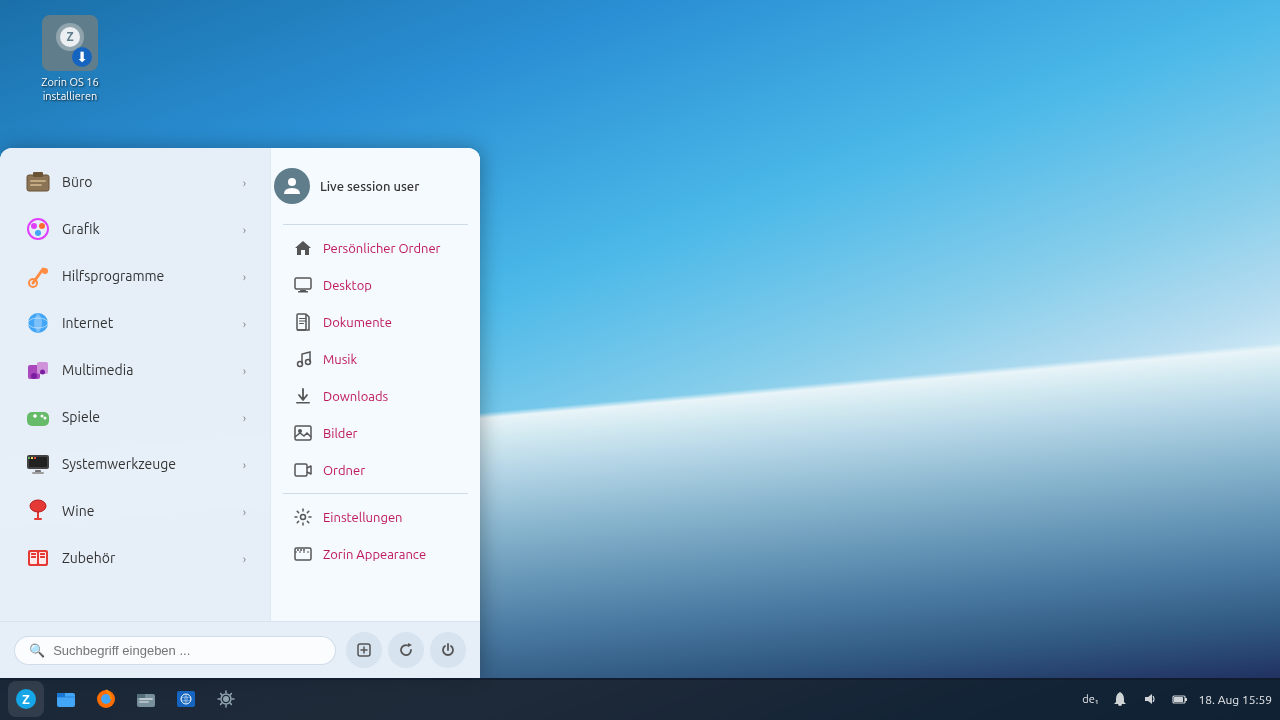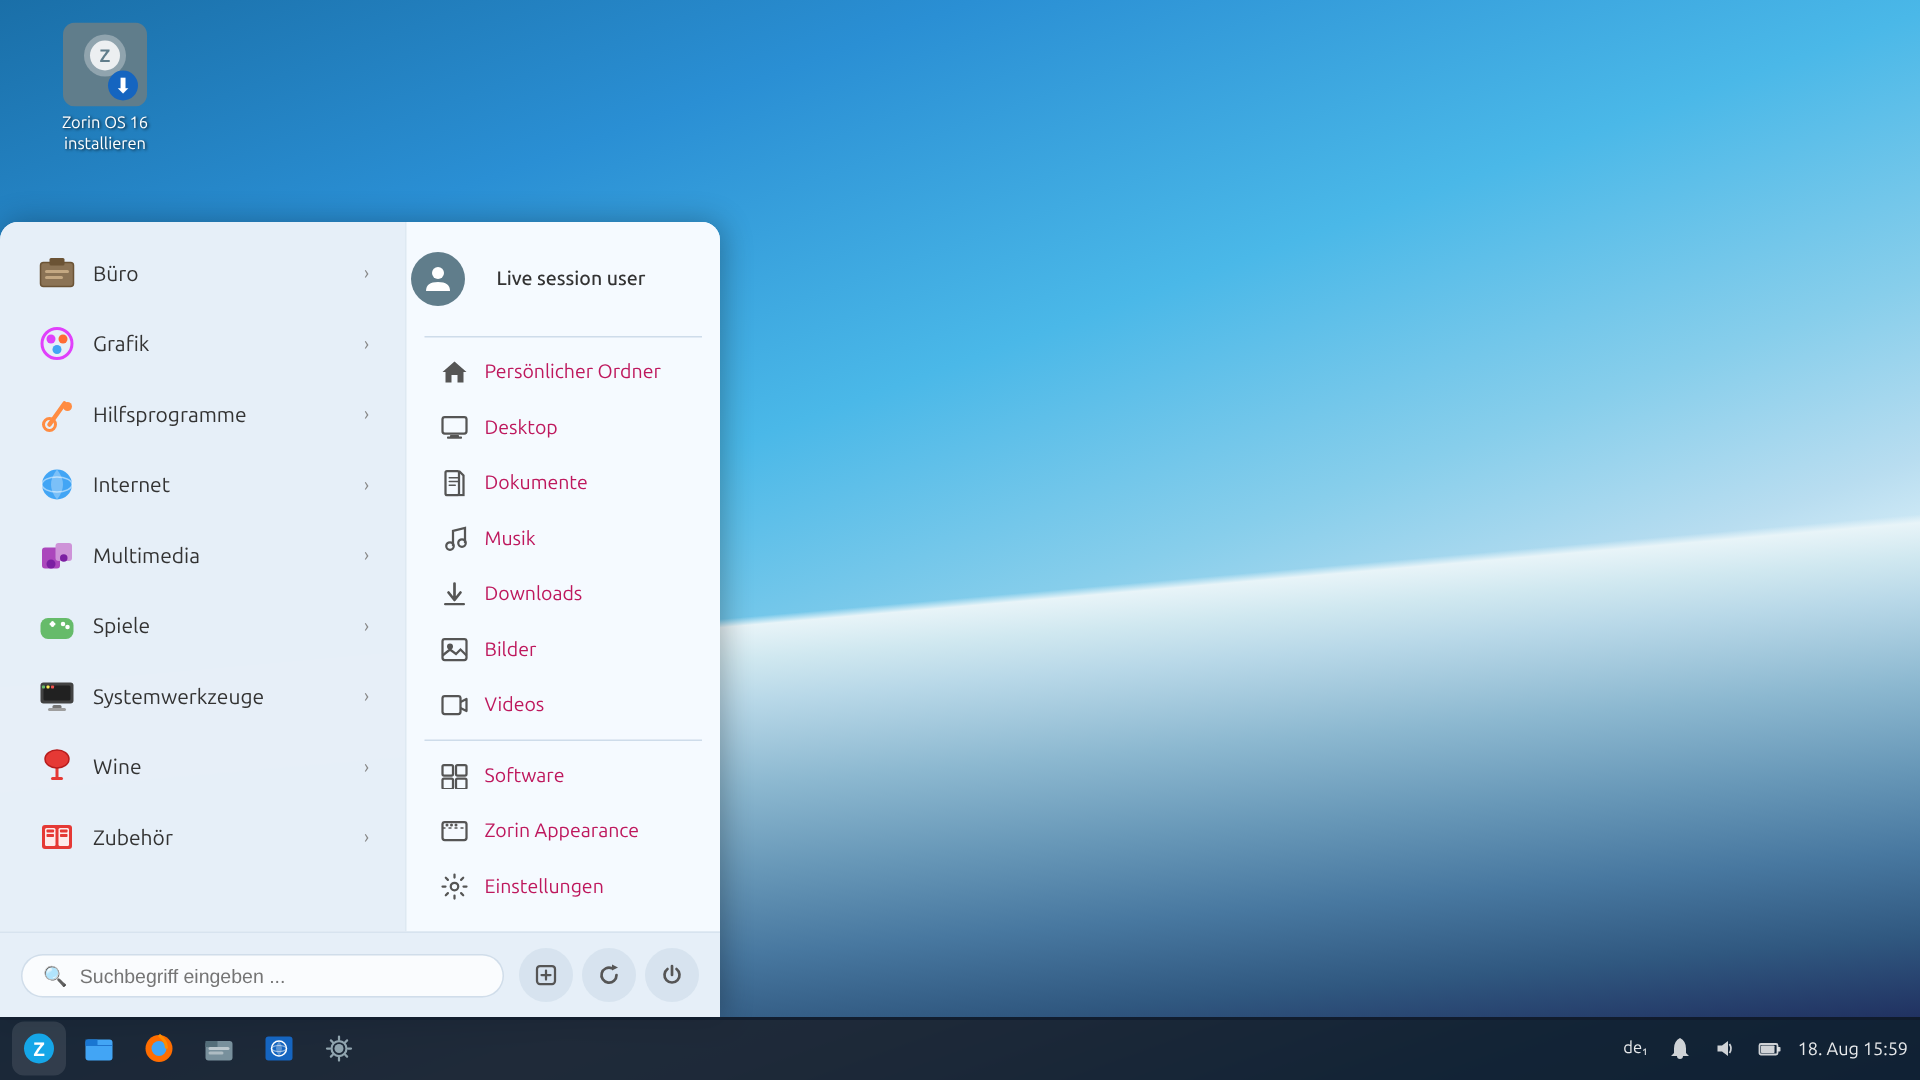--- a/index.html
+++ b/index.html
@@ -127,21 +127,21 @@
       background: rgba(245, 250, 255, 0.98);
       padding: 10px 0;
       overflow-y: auto;
       border-left: 1px solid rgba(200, 215, 230, 0.5);
     }
 
     .user-section {
       padding: 10px 3px 15px;
       display: flex;
       align-items: center;
-      gap: 21px;
+      gap: 10px;
     }
 
     .user-avatar {
       width: 36px;
       height: 36px;
       border-radius: 50%;
       background: #607d8b;
       display: flex;
       align-items: center;
       justify-content: center;
@@ -530,58 +530,47 @@
           <span class="place-label">Bilder</span>
         </div>
 
         <div class="place-item">
           <div class="place-icon">
             <svg width="18" height="18" viewBox="0 0 18 18">
               <rect x="1" y="3" width="12" height="12" rx="1.5" fill="none" stroke="#555" stroke-width="1.5"></rect>
               <path d="M13 7 L17 5 L17 13 L13 11" fill="none" stroke="#555" stroke-width="1.5" stroke-linejoin="round"></path>
             </svg>
           </div>
-          <span class="place-label">Videos</span>
+          <span class="place-label">Ordner</span>
         </div>
 
         <div class="menu-separator"></div>
 
-        <div class="place-item">
-          <div class="place-icon">
-            <svg width="18" height="18" viewBox="0 0 18 18">
-              <rect x="1" y="2" width="7" height="7" rx="1" fill="none" stroke="#555" stroke-width="1.5"></rect>
-              <rect x="10" y="2" width="7" height="7" rx="1" fill="none" stroke="#555" stroke-width="1.5"></rect>
-              <rect x="1" y="11" width="7" height="7" rx="1" fill="none" stroke="#555" stroke-width="1.5"></rect>
-              <rect x="10" y="11" width="7" height="7" rx="1" fill="none" stroke="#555" stroke-width="1.5"></rect>
-            </svg>
-          </div>
-          <span class="place-label">Software</span>
+
+        <div class="place-item">
+          <div class="place-icon">
+            <svg width="18" height="18" viewBox="0 0 18 18">
+              <circle cx="9" cy="9" r="2.5" fill="none" stroke="#555" stroke-width="1.5"></circle>
+              <path d="M9 1 L9 3 M9 15 L9 17 M1 9 L3 9 M15 9 L17 9 M3.2 3.2 L4.6 4.6 M13.4 13.4 L14.8 14.8 M14.8 3.2 L13.4 4.6 M4.6 13.4 L3.2 14.8" stroke="#555" stroke-width="1.5" stroke-linecap="round"></path>
+            </svg>
+          </div>
+          <span class="place-label">Einstellungen</span>
         </div>
 
         <div class="place-item">
           <div class="place-icon">
             <svg width="18" height="18" viewBox="0 0 18 18">
               <rect x="1" y="3" width="16" height="12" rx="1.5" fill="none" stroke="#555" stroke-width="1.5"></rect>
               <path d="M1 7 L17 7" stroke="#555" stroke-width="1" stroke-dasharray="2,2"></path>
               <circle cx="4" cy="5" r="1" fill="#555"></circle>
               <circle cx="7" cy="5" r="1" fill="#555"></circle>
               <circle cx="10" cy="5" r="1" fill="#555"></circle>
             </svg>
           </div>
           <span class="place-label">Zorin Appearance</span>
-        </div>
-
-        <div class="place-item">
-          <div class="place-icon">
-            <svg width="18" height="18" viewBox="0 0 18 18">
-              <circle cx="9" cy="9" r="2.5" fill="none" stroke="#555" stroke-width="1.5"></circle>
-              <path d="M9 1 L9 3 M9 15 L9 17 M1 9 L3 9 M15 9 L17 9 M3.2 3.2 L4.6 4.6 M13.4 13.4 L14.8 14.8 M14.8 3.2 L13.4 4.6 M4.6 13.4 L3.2 14.8" stroke="#555" stroke-width="1.5" stroke-linecap="round"></path>
-            </svg>
-          </div>
-          <span class="place-label">Einstellungen</span>
         </div>
 
       </div>
     </div>
 
     <div id="search-bar">
       <div id="search-input-wrapper">
         <span id="search-icon-el">🔍</span>
         <input type="text" id="search-input" placeholder="Suchbegriff eingeben ..." style="">
       </div>

